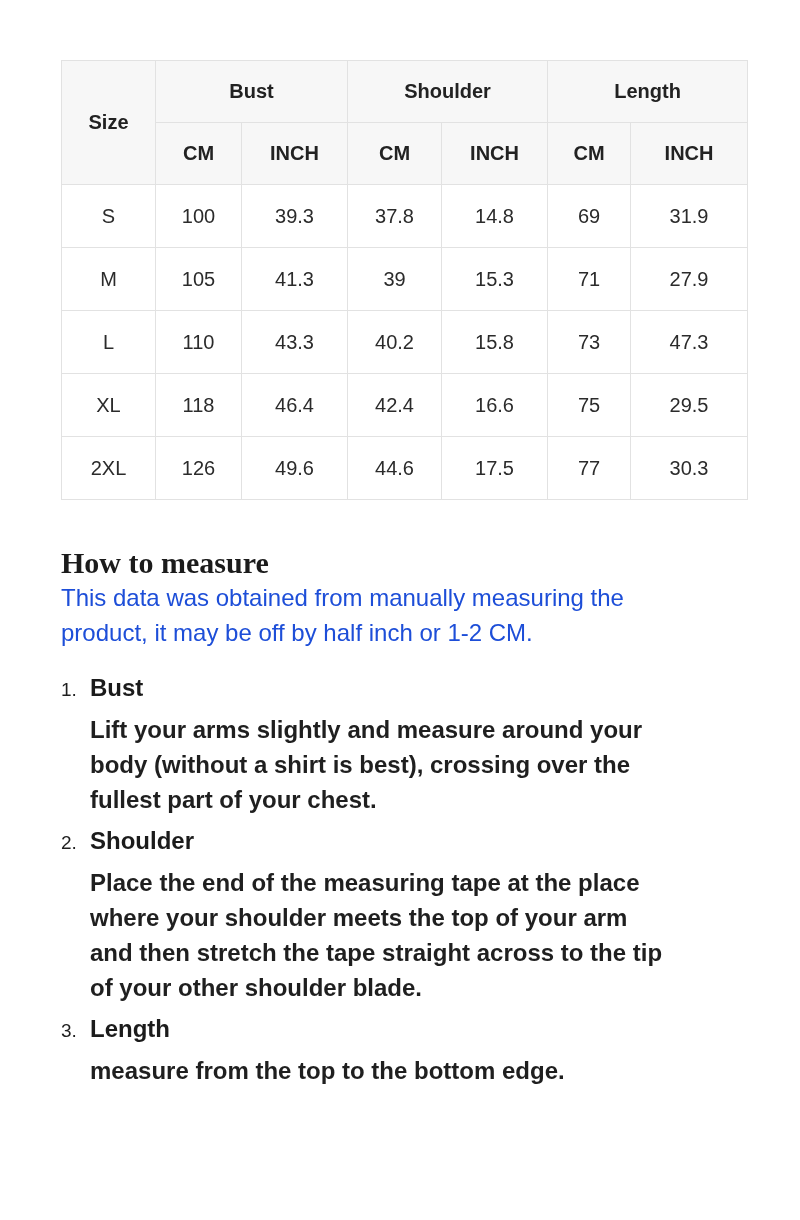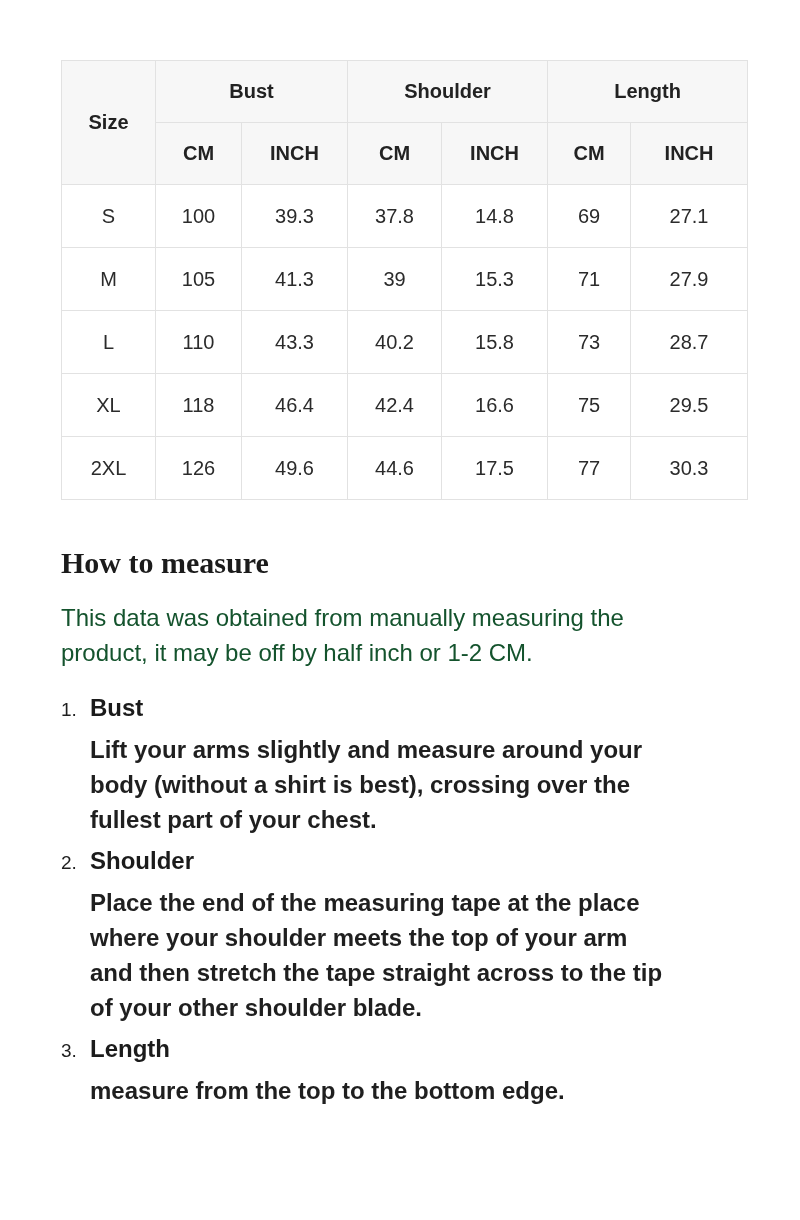--- a/index.html
+++ b/index.html
@@ -50,24 +50,23 @@
   
   .section-title {
     margin: 46px 0 0 0;
     font-size: 30px;
     line-height: 34px;
     font-weight: bold;
     color: #1b1b1b;
     font-family: Liberation Serif, serif;
   }
   .intro {
-    margin-top: 20px;
     font-size: 24px;
     line-height: 35px;
-    color: #14532d;
+    color: #1d4ed8;
   }
   .steps {
     margin-top: 24px;
   }
   .step { margin-bottom: 10px; }
   .step-header {
     display: flex;
     align-items: baseline;
   }
   .step-number {
@@ -121,39 +120,39 @@
       </tr>
     </thead>
     <tbody>
       <tr class="data-row">
         <td class="size-cell">S</td>
         <td>100</td>
         <td>39.3</td>
         <td>37.8</td>
         <td>14.8</td>
         <td>69</td>
-        <td>27.1</td>
+        <td>31.9</td>
       </tr>
       <tr class="data-row">
         <td class="size-cell">M</td>
         <td>105</td>
         <td>41.3</td>
         <td>39</td>
         <td>15.3</td>
         <td>71</td>
         <td>27.9</td>
       </tr>
       <tr class="data-row">
         <td class="size-cell">L</td>
         <td>110</td>
         <td>43.3</td>
         <td>40.2</td>
         <td>15.8</td>
         <td>73</td>
-        <td>28.7</td>
+        <td>47.3</td>
       </tr>
       <tr class="data-row">
         <td class="size-cell">XL</td>
         <td>118</td>
         <td>46.4</td>
         <td>42.4</td>
         <td>16.6</td>
         <td>75</td>
         <td>29.5</td>
       </tr>

